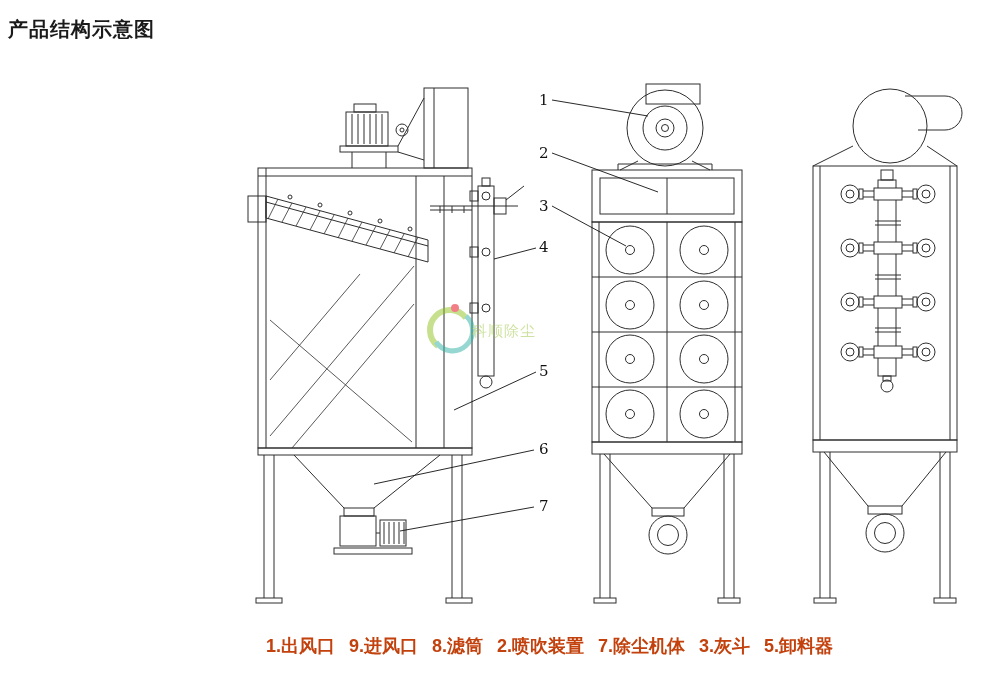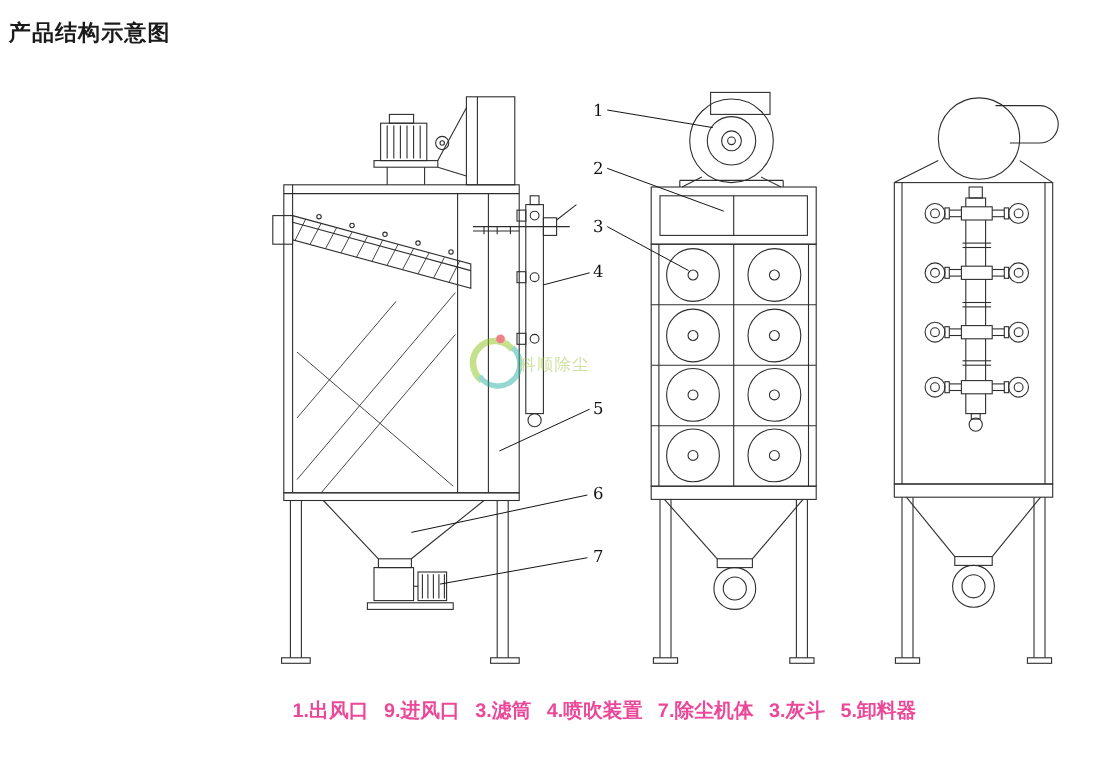--- a/index.html
+++ b/index.html
@@ -6,21 +6,21 @@
   .page {
     position:relative; width:1000px; height:689px; background:#ffffff;
     font-family:"Liberation Sans", sans-serif; overflow:hidden;
   }
   .title {
     position:absolute; left:8px; top:16px;
     font-size:20px; font-weight:bold; color:#1a1a1a; letter-spacing:1px;
   }
   .legend {
     position:absolute; left:266px; top:634px; display:flex; gap:14px;
-    font-size:18px; font-weight:600; color:#ec4899; white-space:nowrap;
+    font-size:18px; font-weight:600; color:#c2410c; white-space:nowrap;
   }
   svg.diagram { position:absolute; left:0; top:0; }
   text.callout { font-family:"DejaVu Serif", serif; font-size:15px; }
   text.wm { font-family:"Liberation Sans", sans-serif; font-size:15px; letter-spacing:1px; }
 </style>
 </head>
 <body>
 
 <div class="page">
 
@@ -337,20 +337,20 @@
         <path d="M466,316 a20,20 0 1 1 -30,26" stroke="#2fb3a5" stroke-width="5"></path>
         <circle cx="455" cy="308" r="4" fill="#e60012" stroke="none"></circle>
       </g>
       <text class="wm" x="472" y="336" fill="#9dc544" stroke="none">科顺除尘</text>
     </g>
   </svg>
 
   <div class="legend">
     <span>1.出风口</span>
     <span>9.进风口</span>
-    <span>3.滤筒</span>
-    <span>4.喷吹装置</span>
+    <span>8.滤筒</span>
+    <span>2.喷吹装置</span>
     <span>7.除尘机体</span>
     <span>3.灰斗</span>
     <span>5.卸料器</span>
   </div>
 
 </div>
 
 </body></html>

